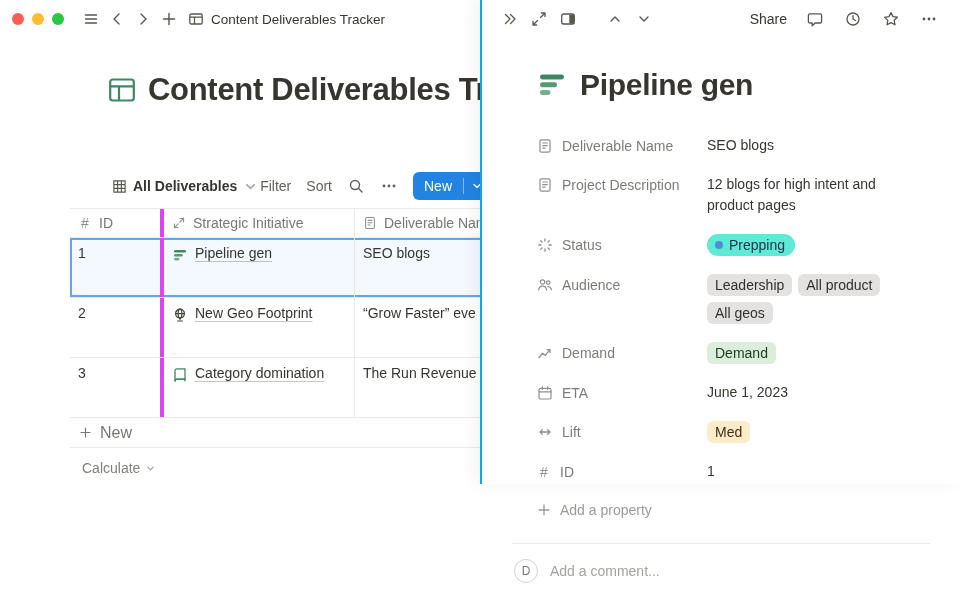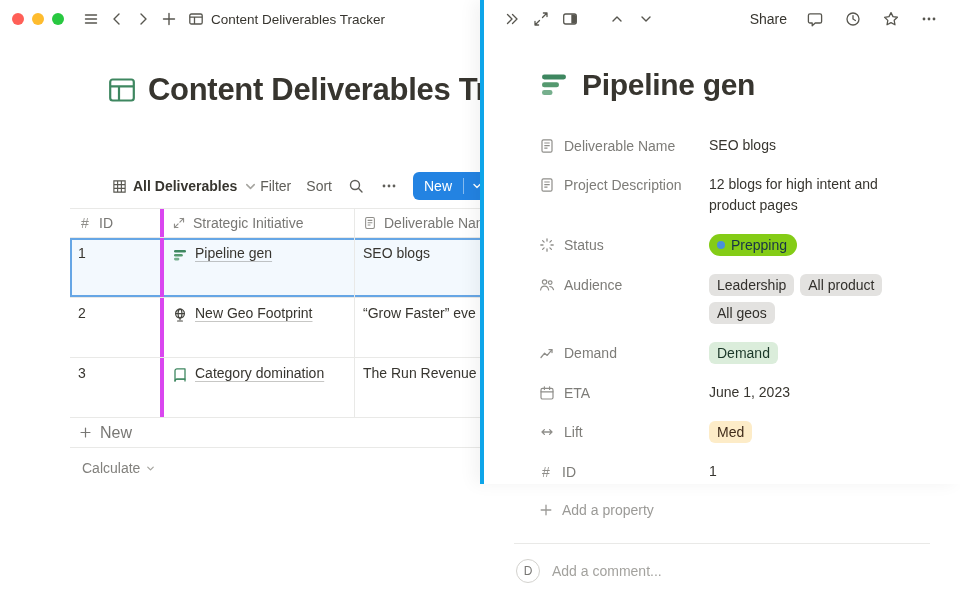--- a/index.html
+++ b/index.html
@@ -52,42 +52,42 @@
   .init-cell { display:flex; gap:7px; align-items:flex-start; }
   .init-cell svg { width:16px; height:16px; margin-top:2px; flex:none; }
   .init-link { font-weight:500; color:#37352f; text-decoration:underline; text-decoration-color:rgba(55,53,47,0.28); text-underline-offset:2.5px; cursor:pointer; }
   .new-row { display:flex; gap:8px; align-items:center; height:30px; padding:0 9px; color:#787774; border-bottom:1px solid #e9e9e7; width:560px; cursor:pointer; }
   .new-row svg { width:13px; height:13px; }
   .calc-row { display:flex; gap:5px; align-items:center; margin-top:12px; padding-left:12px; color:#82817d; font-size:14px; cursor:pointer; }
   .calc-row svg { width:11px; height:11px; color:#a5a49f; }
 
   
   .peek { position:absolute; left:480px; top:0; width:480px; height:484px; background:#fff;
-    border-left:4px solid #0ea5e9; box-shadow:-6px 0 16px rgba(0,0,0,0.05); }
+    border-left:2px solid #0ea5e9; box-shadow:-6px 0 16px rgba(0,0,0,0.05); }
   .peek-header { display:flex; align-items:center; height:38px; padding:0 14px 0 16px; color:#57564f; }
   .peek-header .icon-btn { width:24px; height:24px; margin-right:5px; }
   .nav-gap { margin-left:18px; }
   .ph-right { margin-left:auto; display:flex; align-items:center; gap:9px; }
   .share-label { font-size:14px; color:#37352f; margin-right:7px; cursor:pointer; }
   .peek-body { padding:30px 30px 0 55px; }
   .peek-title-row { display:flex; align-items:center; gap:13px; margin-bottom:24px; }
   .peek-title-row svg { width:30px; height:30px; flex:none; }
   .peek-title-row h1 { font-size:30px; font-weight:700; letter-spacing:-0.3px; }
 
   .prop { display:flex; align-items:flex-start; padding:9px 0; }
   .prop-label { width:170px; flex:none; display:flex; gap:9px; align-items:center; color:#7d7c78; font-size:14px; height:21px; }
   .prop-label svg { width:16px; height:16px; color:#8f8e8a; flex:none; }
   .prop-label .hash-glyph { font-size:14px; }
   .prop-value { font-size:14px; line-height:21px; max-width:215px; color:#37352f; }
   .pills { display:flex; flex-wrap:wrap; gap:6px; max-width:215px; }
   .pill { display:inline-block; padding:2px 8px; border-radius:6px; font-size:14px; line-height:18px; white-space:nowrap; }
   .pill.gray { background:#e3e2e0; color:#32302c; }
   .pill.green { background:#dbeddb; color:#1c3829; }
   .pill.yellow { background:#fdecc8; color:#402c1b; }
-  .pill.status { background:#84cc16; color:#183347; border-radius:11px; display:inline-flex; align-items:center; gap:6px; padding:2px 10px 2px 8px; }
+  .pill.status { background:#5eead4; color:#183347; border-radius:11px; display:inline-flex; align-items:center; gap:6px; padding:2px 10px 2px 8px; }
   .status-dot { width:8px; height:8px; border-radius:50%; background:#4990d9; display:inline-block; }
   .add-prop { display:flex; gap:9px; align-items:center; color:#9b9a97; font-size:14px; padding:11px 0; cursor:pointer; }
   .add-prop svg { width:14px; height:14px; }
 
   .comment-row { margin-top:14px; margin-left:-25px; border-top:1px solid #e9e9e7; padding:15px 0 0 2px; display:flex; gap:12px; align-items:center; }
   .avatar { width:24px; height:24px; border-radius:50%; border:1px solid #d3d2ce; color:#787774; font-size:12px; display:flex; align-items:center; justify-content:center; flex:none; }
   .comment-placeholder { color:#a3a29e; font-size:14px; cursor:text; }
 </style>
 </head>
 <body>

